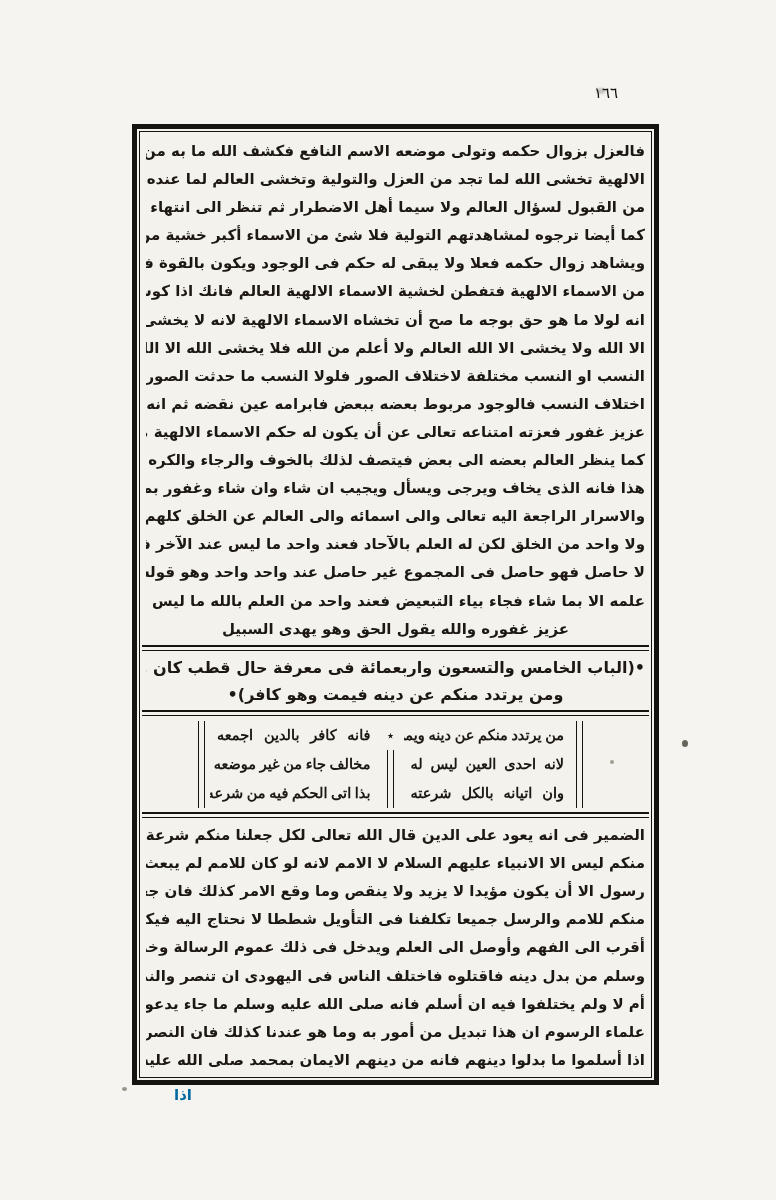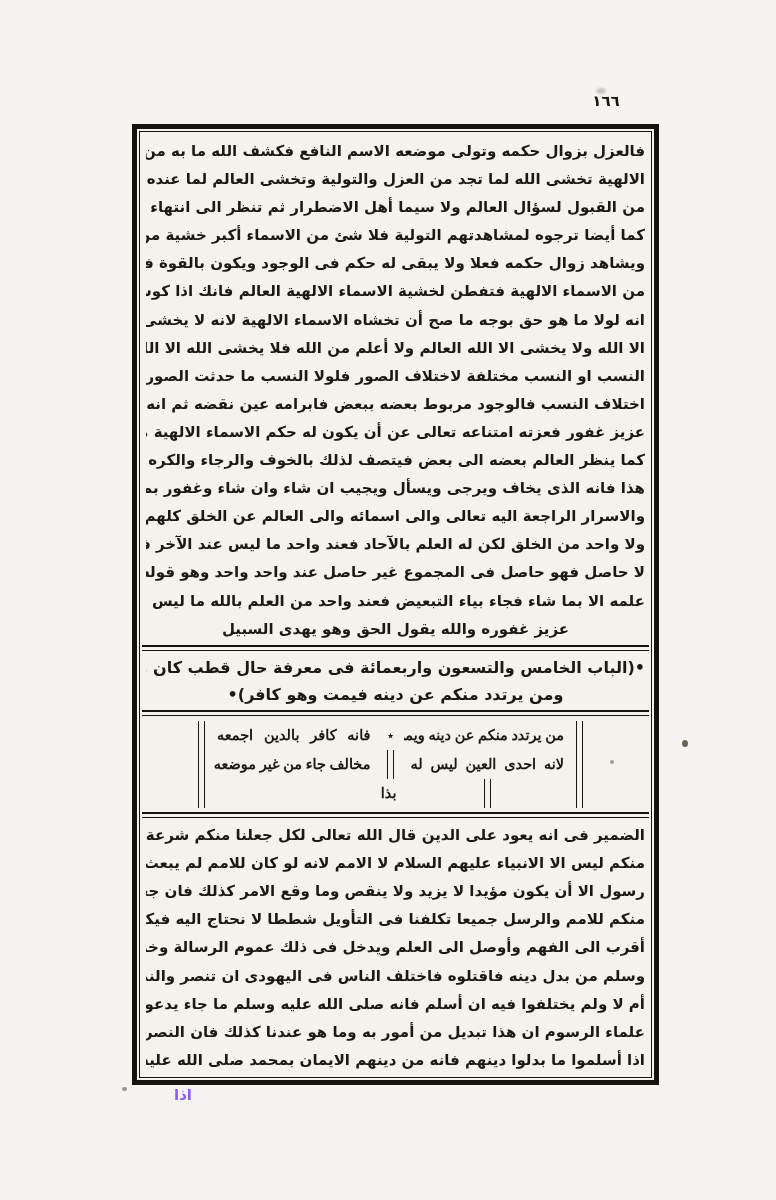--- a/index.html
+++ b/index.html
@@ -5,22 +5,22 @@
   html,body{margin:0;padding:0;}
   body{
     position:relative;
     width:776px;height:1200px;
     background:#f5f4f0;
     font-family:"DejaVu Sans", sans-serif;
     color:#1d1912;
     overflow:hidden;
   }
   .page-number{
-    position:absolute;left:576px;top:92px;width:60px;
-    font-size:15px;font-weight:bold;letter-spacing:2px;text-align:center;
+    position:absolute;left:576px;top:84px;width:60px;
+    font-size:15px;font-weight:normal;letter-spacing:2px;text-align:center;
     color:#171410;
   }
   .frame{
     position:absolute;left:132px;top:124px;width:527px;height:961px;
     box-sizing:border-box;border:5px solid #17140f;
     background:#f3f2ed;
   }
   .frame-inner{
     position:absolute;inset:2px;border:1.5px solid #17140f;
     padding:5px 6px 0 6px;
@@ -73,21 +73,21 @@
   }
   .sep-cell{display:flex;align-items:center;justify-content:center;height:100%;}
   .sep-bar{
     width:5px;height:100%;
     border-left:1.5px solid #17140f;border-right:1.5px solid #17140f;
   }
   .sep-star{font-size:13px;font-weight:bold;line-height:29px;}
   .catchword{
     position:absolute;left:160px;top:1086px;width:46px;
     font-size:15px;font-weight:bold;text-align:center;
-    direction:rtl;color:#8b5cf6;
+    direction:rtl;color:#0369a1;
   }
   .speck{position:absolute;border-radius:50%;}
   .speck.s1{left:682px;top:740px;width:6px;height:7px;background:#4d4a42;opacity:.85;}
   .speck.s2{left:610px;top:760px;width:4px;height:4px;background:#8d897c;opacity:.8;}
   .speck.s3{left:122px;top:1087px;width:5px;height:4px;background:#6f6b60;opacity:.7;}
   .smudge{
     position:absolute;left:596px;top:88px;width:10px;height:6px;
     background:#3c3931;border-radius:50%;opacity:.25;filter:blur(1px);
   }
 </style>
@@ -143,20 +143,21 @@
 
       <div class="verse-row">
         <div class="hemistich">لانه احدى العين ليس له</div>
         <div class="sep-cell">
           <div class="sep-bar"></div>
         </div>
         <div class="hemistich">مخالف جاء من غير موضعه</div>
       </div>
 
       <div class="verse-row">
+        <div class="hemistich">وان اتيانه بالكل شرعته</div>
         <div class="sep-cell">
           <div class="sep-bar"></div>
         </div>
         <div class="hemistich">بذا اتى الحكم فيه من شرعه</div>
       </div>
     </div>
 
     <div class="hrule"></div>
 
     <div class="lower">

